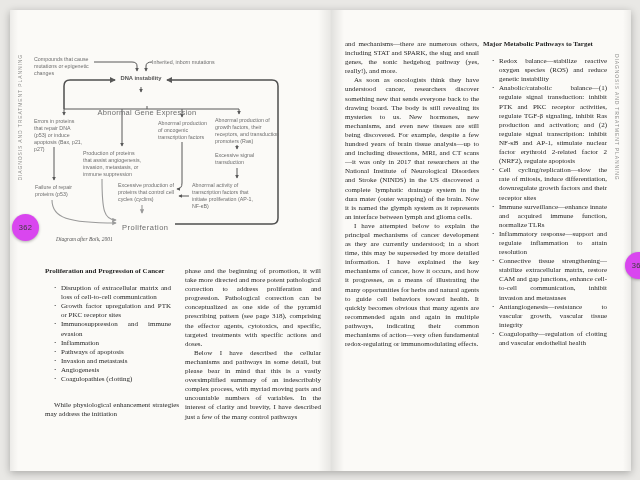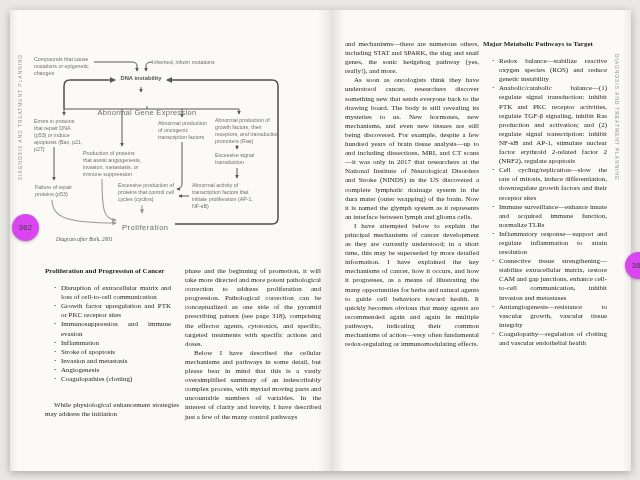--- a/index.html
+++ b/index.html
@@ -122,21 +122,21 @@
       <div class="dg-caption">Diagram after Boik, 2001</div>
     </div>
 
     <div class="col c1">
       <h3>Proliferation and Progression of Cancer</h3>
       <ul>
         <li>Disruption of extracellular matrix and loss of cell-to-cell communication</li>
         <li>Growth factor upregulation and PTK or PKC receptor sites</li>
         <li>Immunosuppression and immune evasion</li>
         <li>Inflammation</li>
-        <li>Stroke of apoptosis</li>
+        <li>Pathways of apoptosis</li>
         <li>Invasion and metastasis</li>
         <li>Angiogenesis</li>
         <li>Coagulopathies (clotting)</li>
       </ul>
       <div class="spacer"></div>
       <p class="indent">While physiological enhancement strategies may address the initiation</p>
     </div>
 
     <div class="col c2">
       <p>phase and the beginning of promotion, it will take more directed and more potent pathological correction to address proliferation and progression. Pathological correction can be conceptualized as one side of the pyramid prescribing pattern (see page 318), comprising the effector agents, cytotoxics, and specific, targeted treatments with specific actions and doses.</p>

